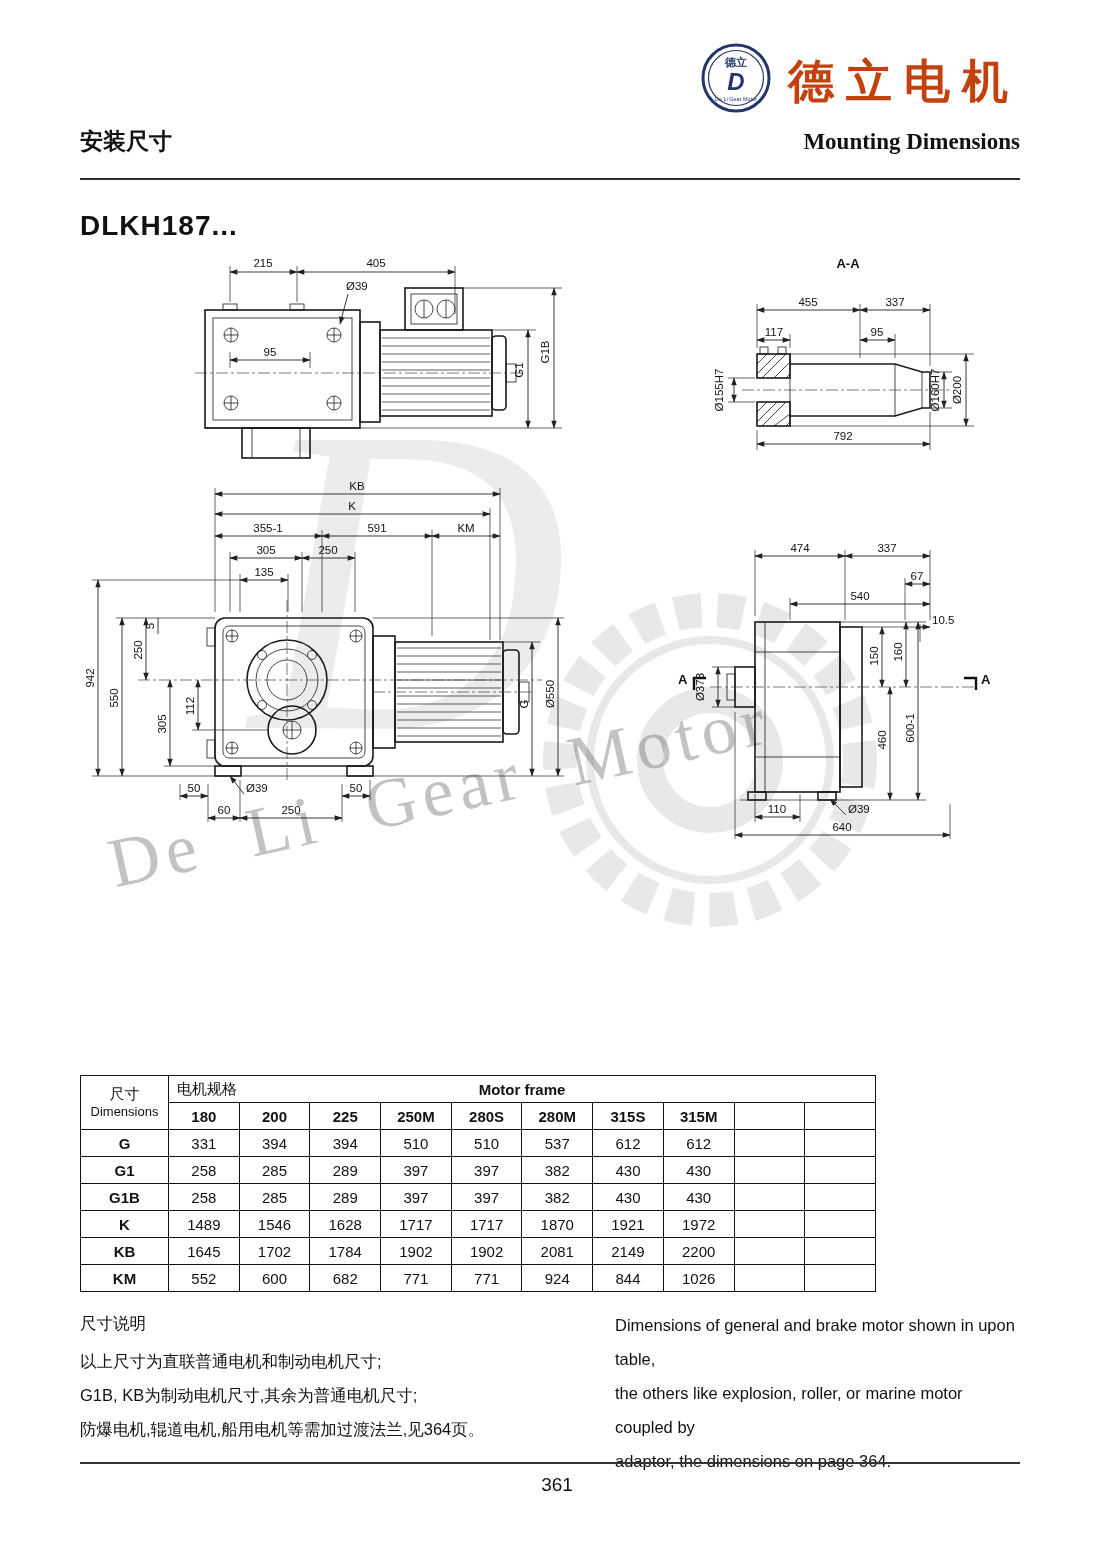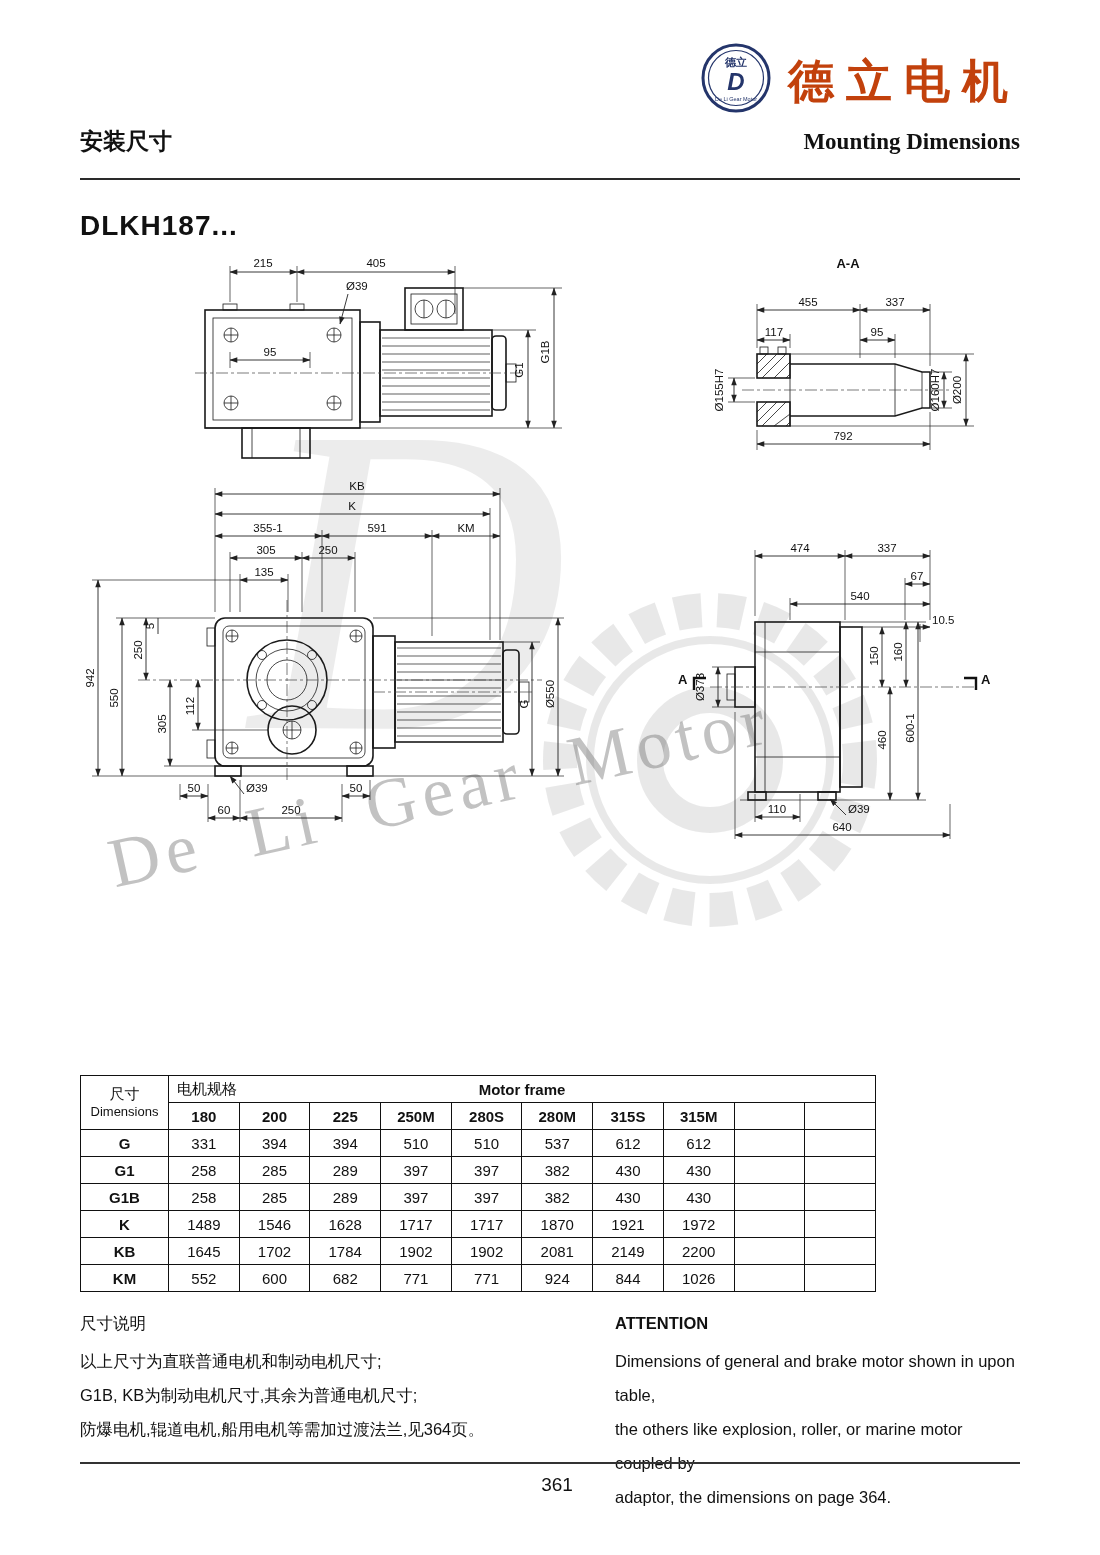--- a/index.html
+++ b/index.html
@@ -458,21 +458,20 @@
   </table>
 
   <div class="notes">
     <div class="notes-cn">
       <div class="note-title">尺寸说明</div>
       <div class="note-line">以上尺寸为直联普通电机和制动电机尺寸;</div>
       <div class="note-line">G1B, KB为制动电机尺寸,其余为普通电机尺寸;</div>
       <div class="note-line">防爆电机,辊道电机,船用电机等需加过渡法兰,见364页。</div>
     </div>
     <div class="notes-en">
-      <div class="note-title">ATTENTION</div>
       <div class="note-line">Dimensions of general and brake motor shown in upon table,</div>
       <div class="note-line">the others like explosion, roller, or marine motor coupled by</div>
       <div class="note-line">adaptor, the dimensions on page 364.</div>
     </div>
   </div>
 
   <div class="footer-rule"></div>
   <div class="page-number">361</div>
 </div>
 

